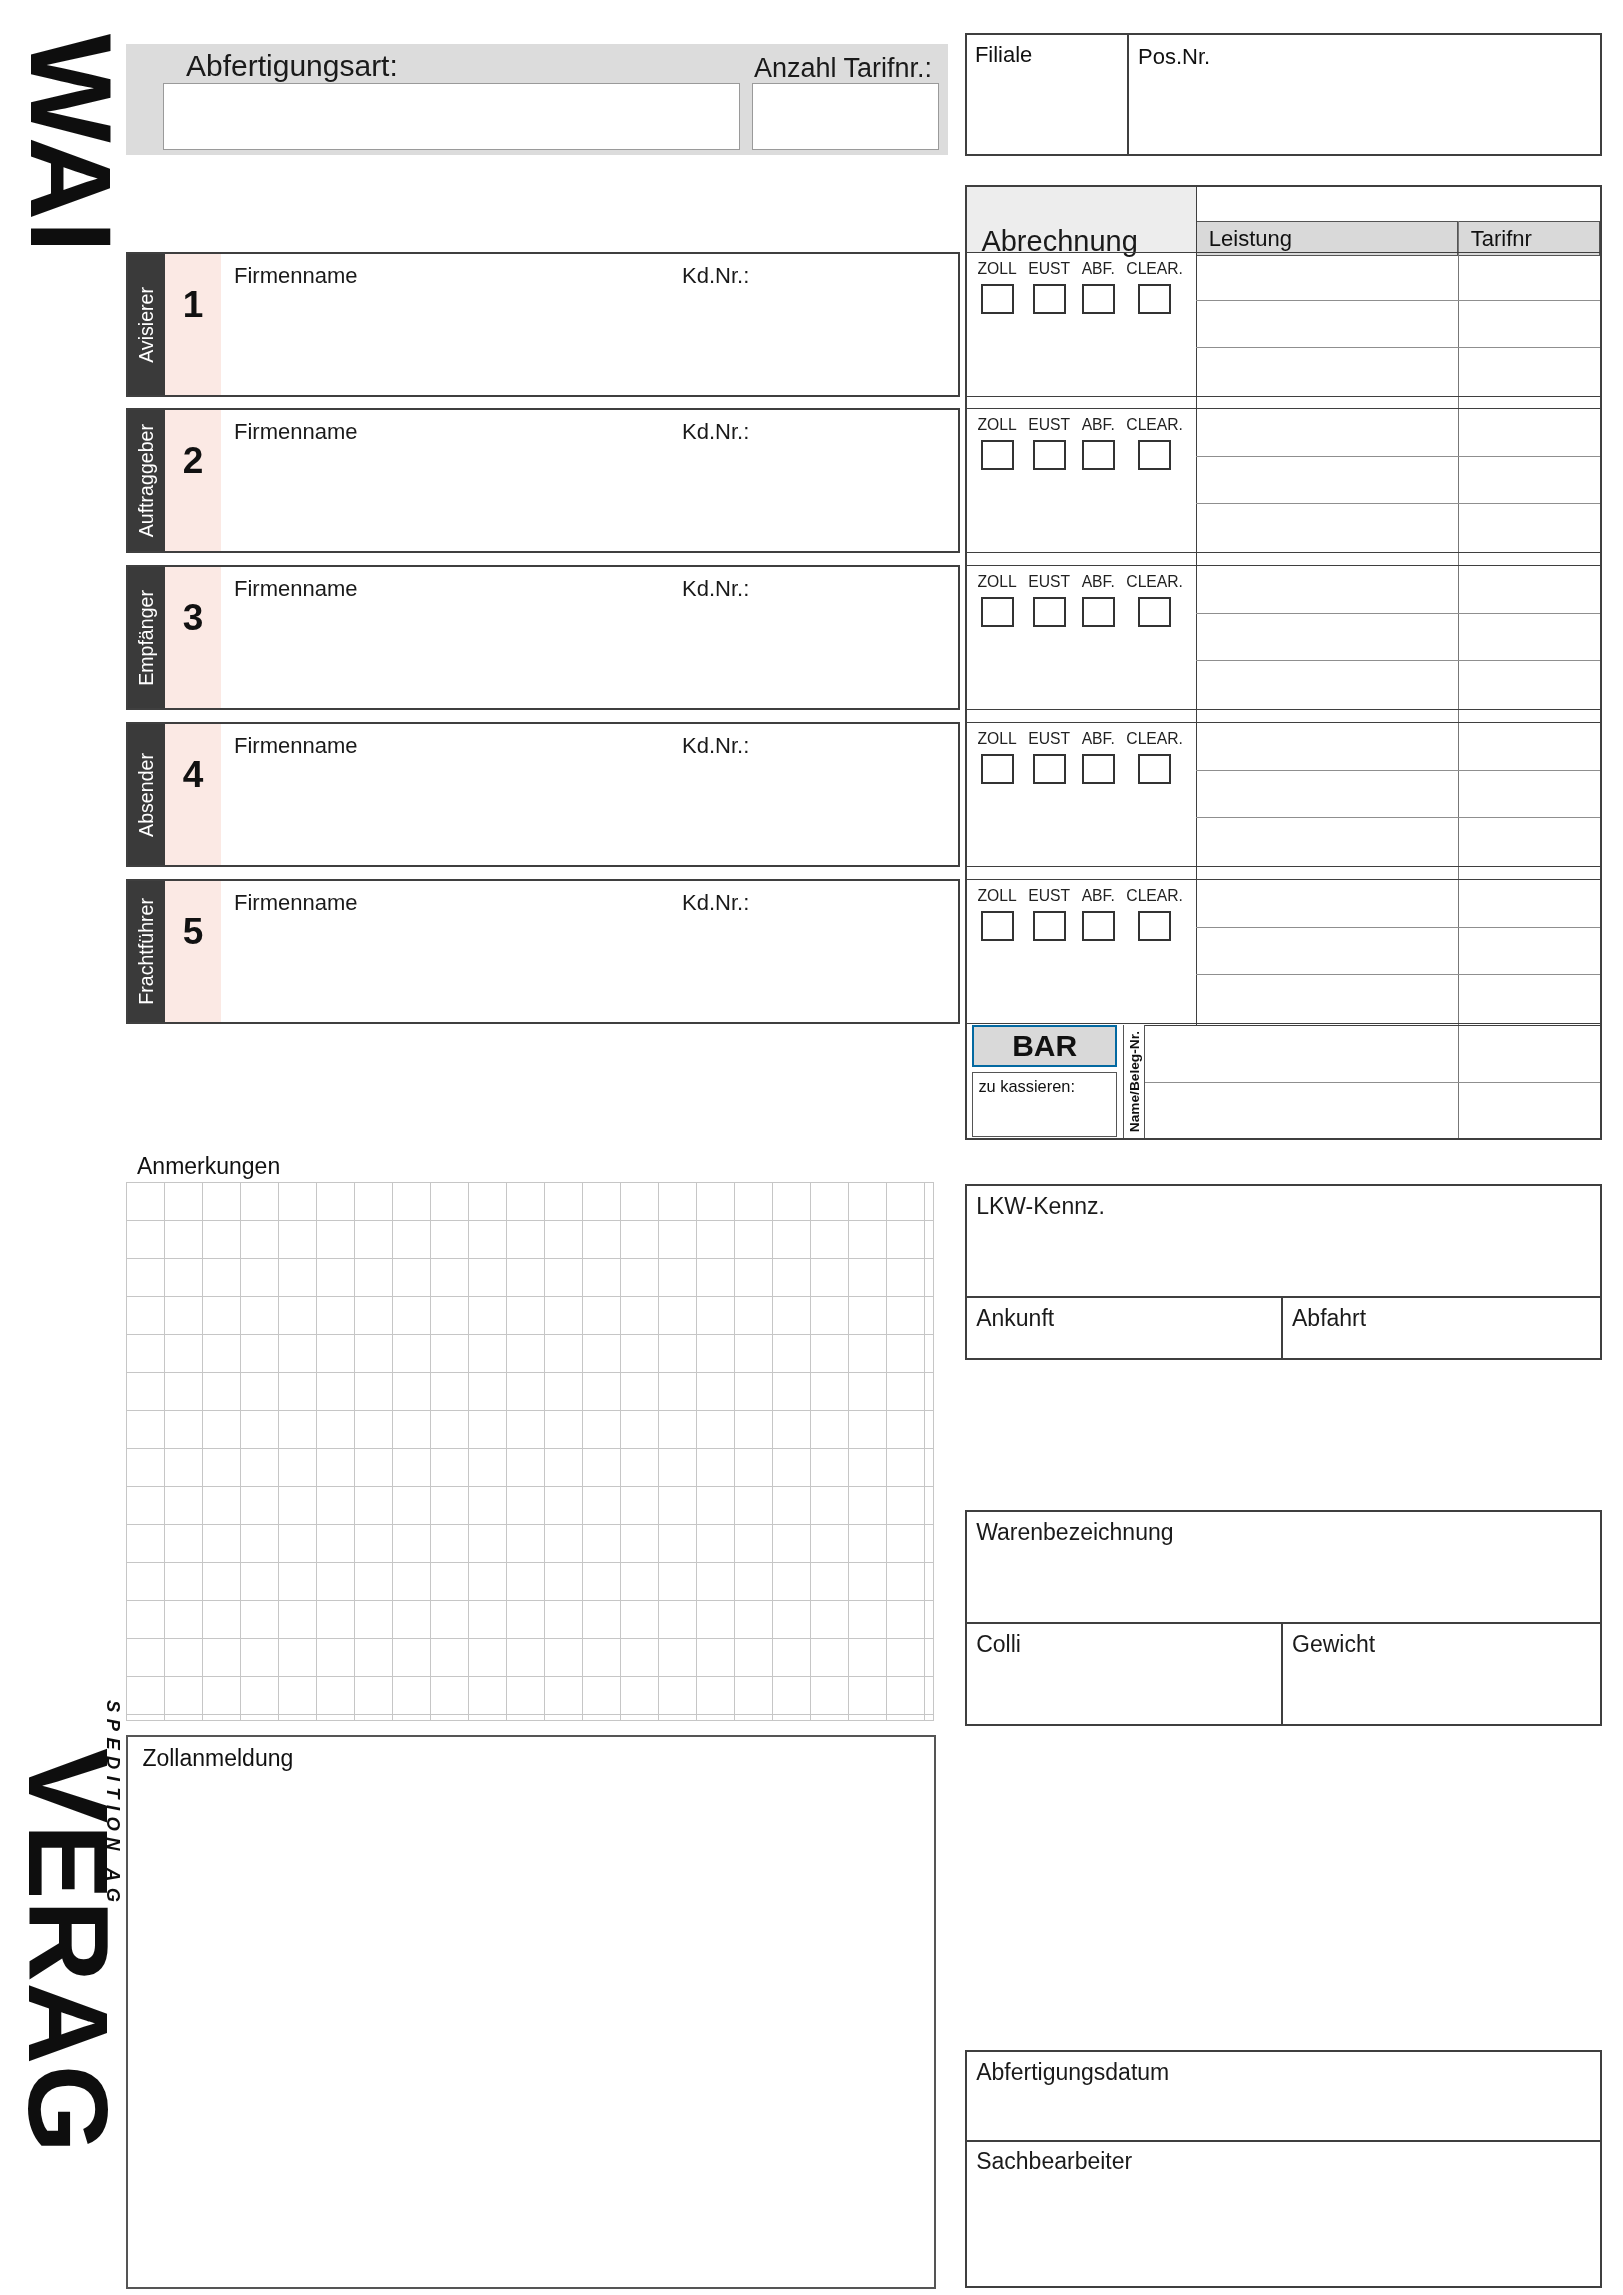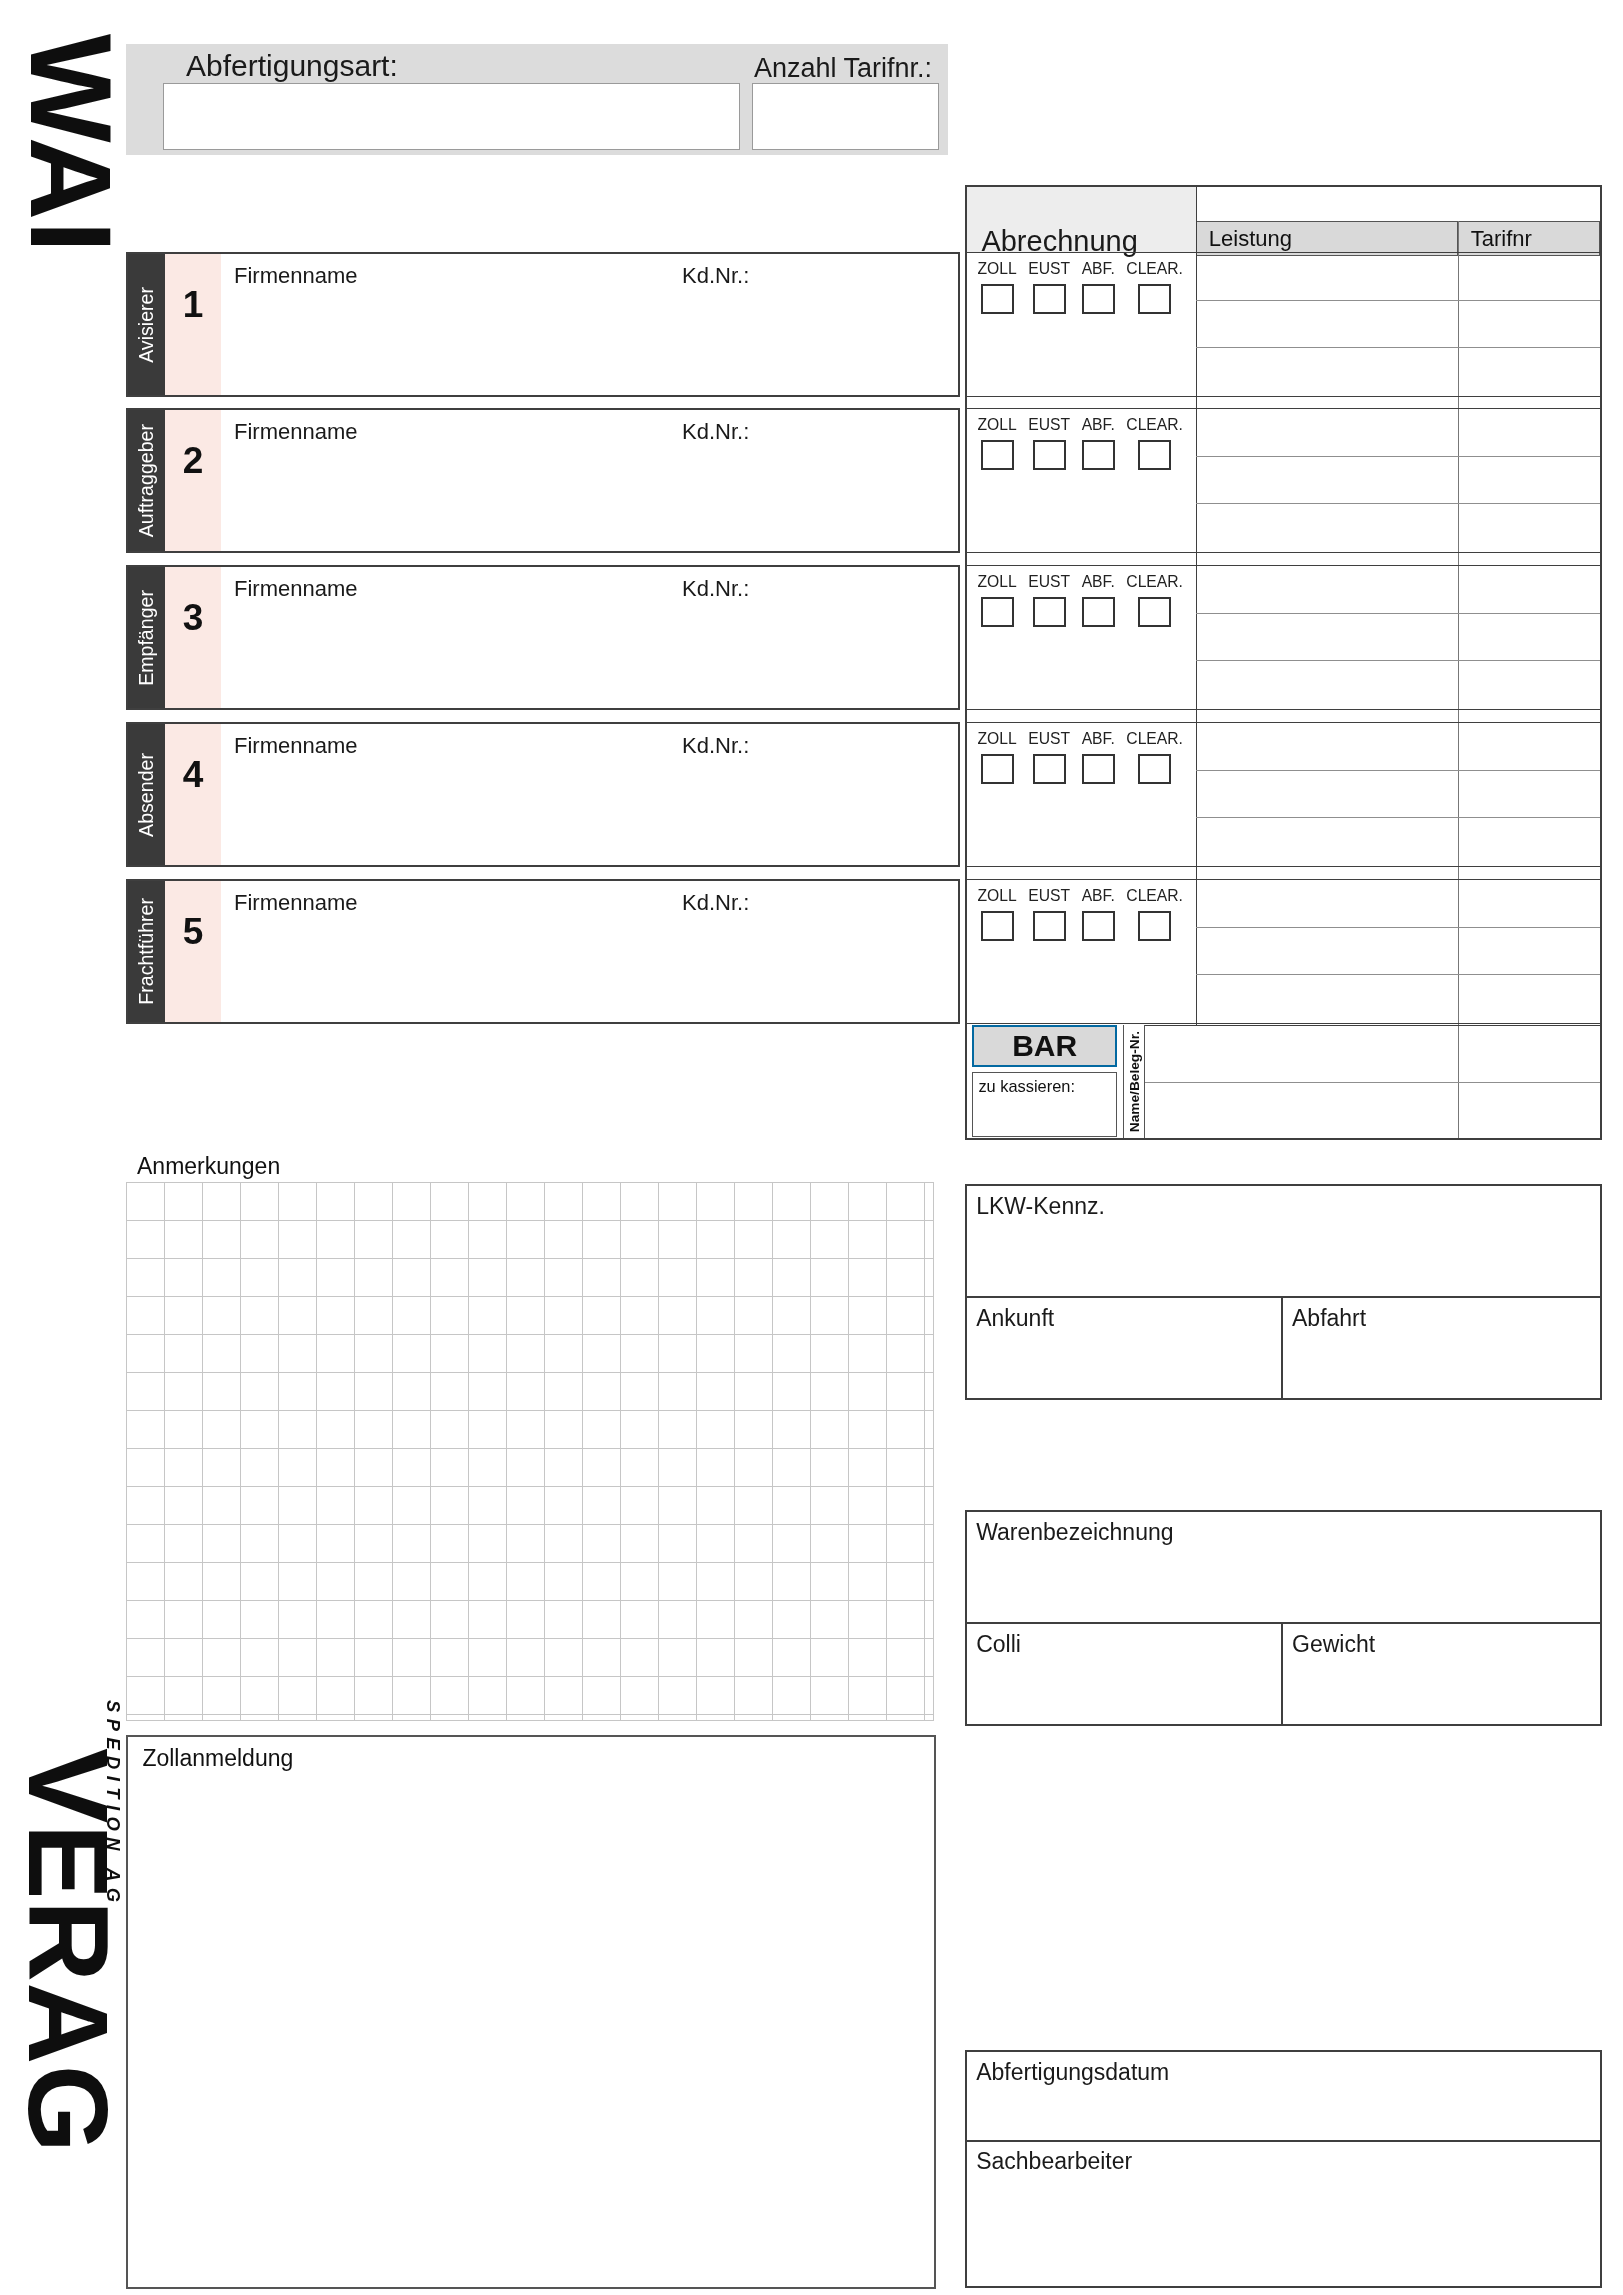--- a/index.html
+++ b/index.html
@@ -91,20 +91,26 @@
 
   <div class="vlogo wai">WAI</div>
 
   <div class="abs topband">
     <span class="abs abf-label">Abfertigungsart:</span>
     <div class="abs abf-input"></div>
     <span class="abs anz-label">Anzahl Tarifnr.:</span>
     <div class="abs anz-input"></div>
   </div>
 
+  <div class="abs filiale-panel">
+    <div class="abs filiale-cell">
+      <span class="abs filiale-label">Filiale</span>
+    </div>
+    <span class="abs posnr-label">Pos.Nr.</span>
+  </div>
 
   <div class="abs abr-panel">
     <div class="abs abr-titlecell">
       <span class="abs abr-title">Abrechnung</span>
     </div>
     <div class="abs hdr-cell" style="left:229px; width:262px;">Leistung</div>
     <div class="abs hdr-cell" style="left:491px; width:142px;">Tarifnr</div>
 
     <div class="vline" style="left:229px; top:0; height:838px;"></div>
     <div class="vline" style="left:491px; top:34px; bottom:0; background:#777;"></div>
@@ -284,21 +290,21 @@
     <div class="numcol">5</div>
     <div class="pmain">
       <span class="flabel">Firmenname</span>
       <span class="klabel">Kd.Nr.:</span>
     </div>
   </div>
 
   <span class="abs anm-label">Anmerkungen</span>
   <div class="abs grid"></div>
 
-  <div class="abs rgroup" style="top:1184px; height:216px;">
+  <div class="abs rgroup" style="top:1184px; height:176px;">
     <span class="rlabel" style="left:9.2px; top:6.5px;">LKW-Kennz.</span>
     <div class="gline-h" style="top:110px;"></div>
     <div class="gline-v" style="left:314px; top:110px; bottom:0;"></div>
     <span class="rlabel" style="left:9.2px; top:119px;text-align:center;">Ankunft</span>
     <span class="rlabel" style="left:325px; top:119px;">Abfahrt</span>
   </div>
 
   <div class="abs rgroup" style="top:2050px; height:238px;">
     <span class="rlabel" style="left:9.2px; top:6.5px;">Abfertigungsdatum</span>
     <div class="gline-h" style="top:88px;"></div>

